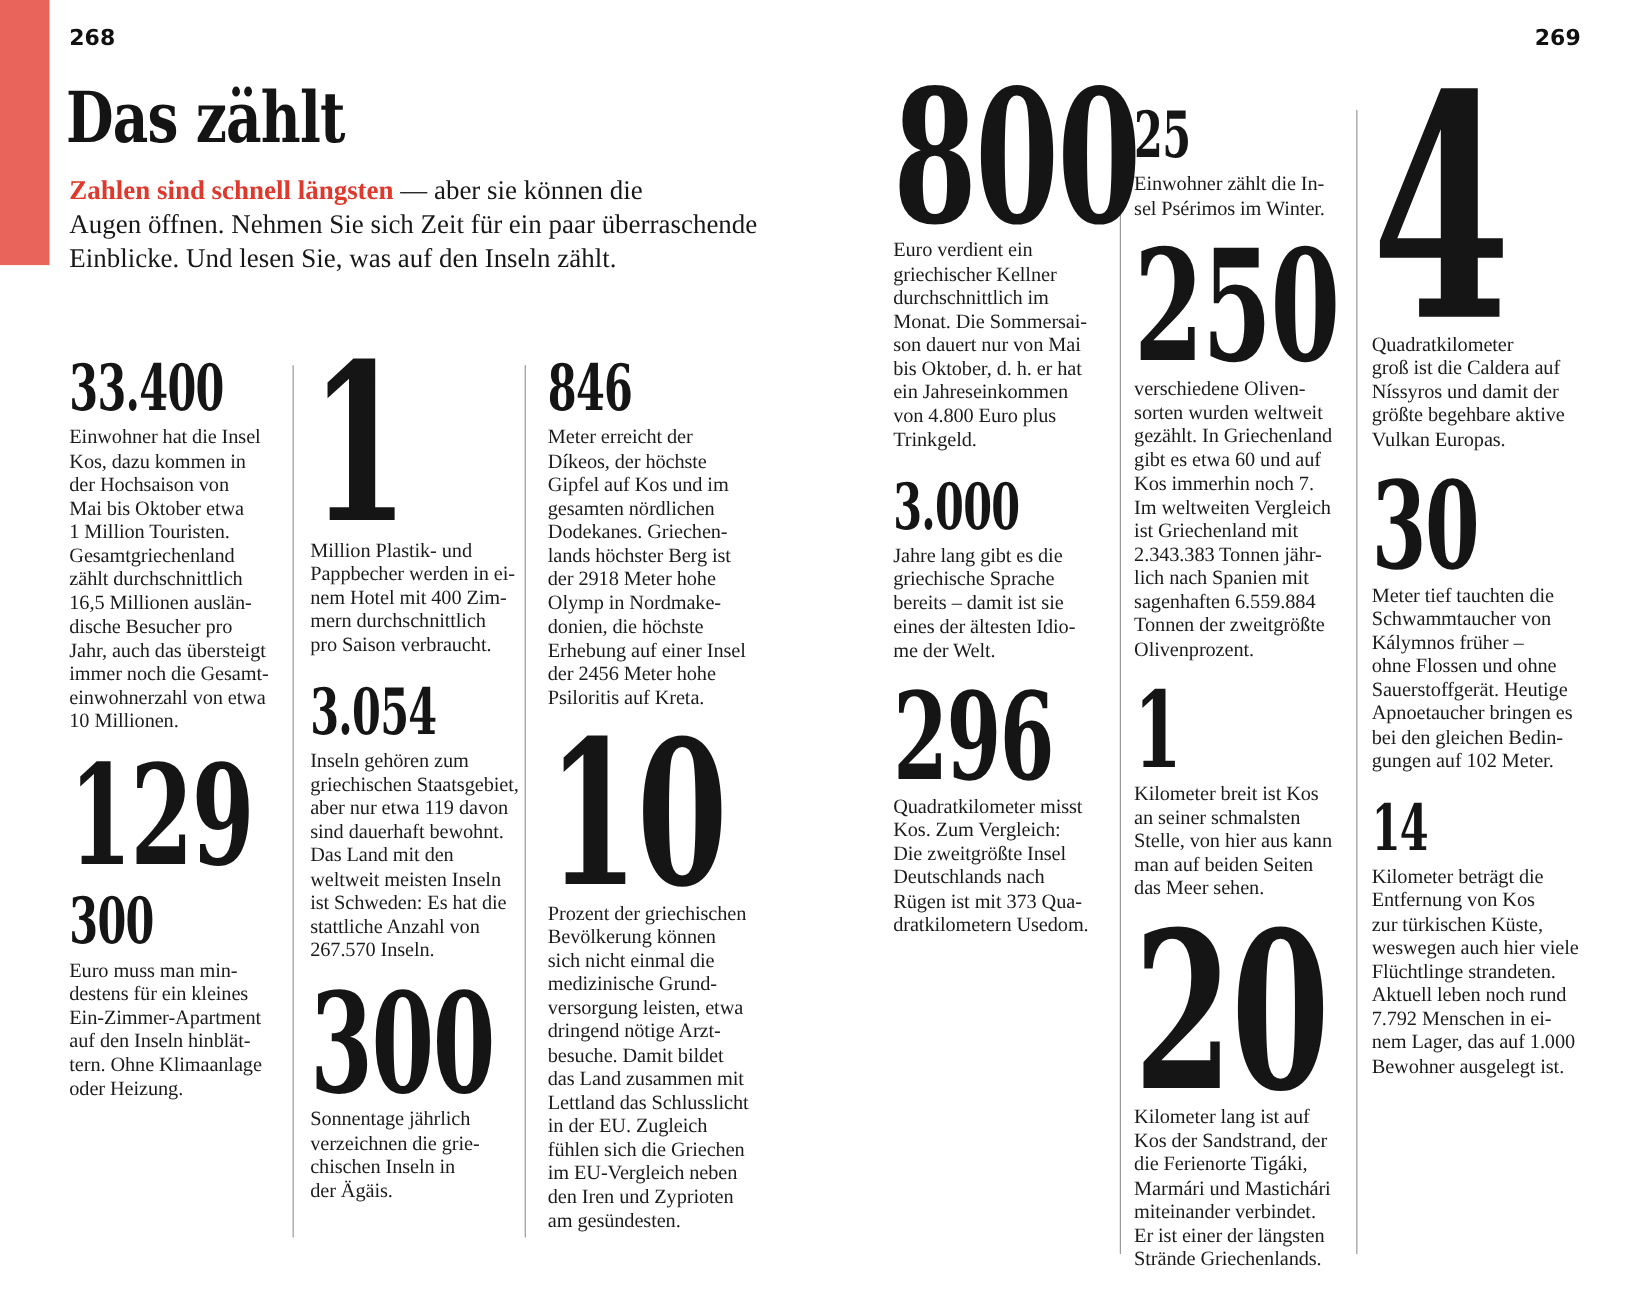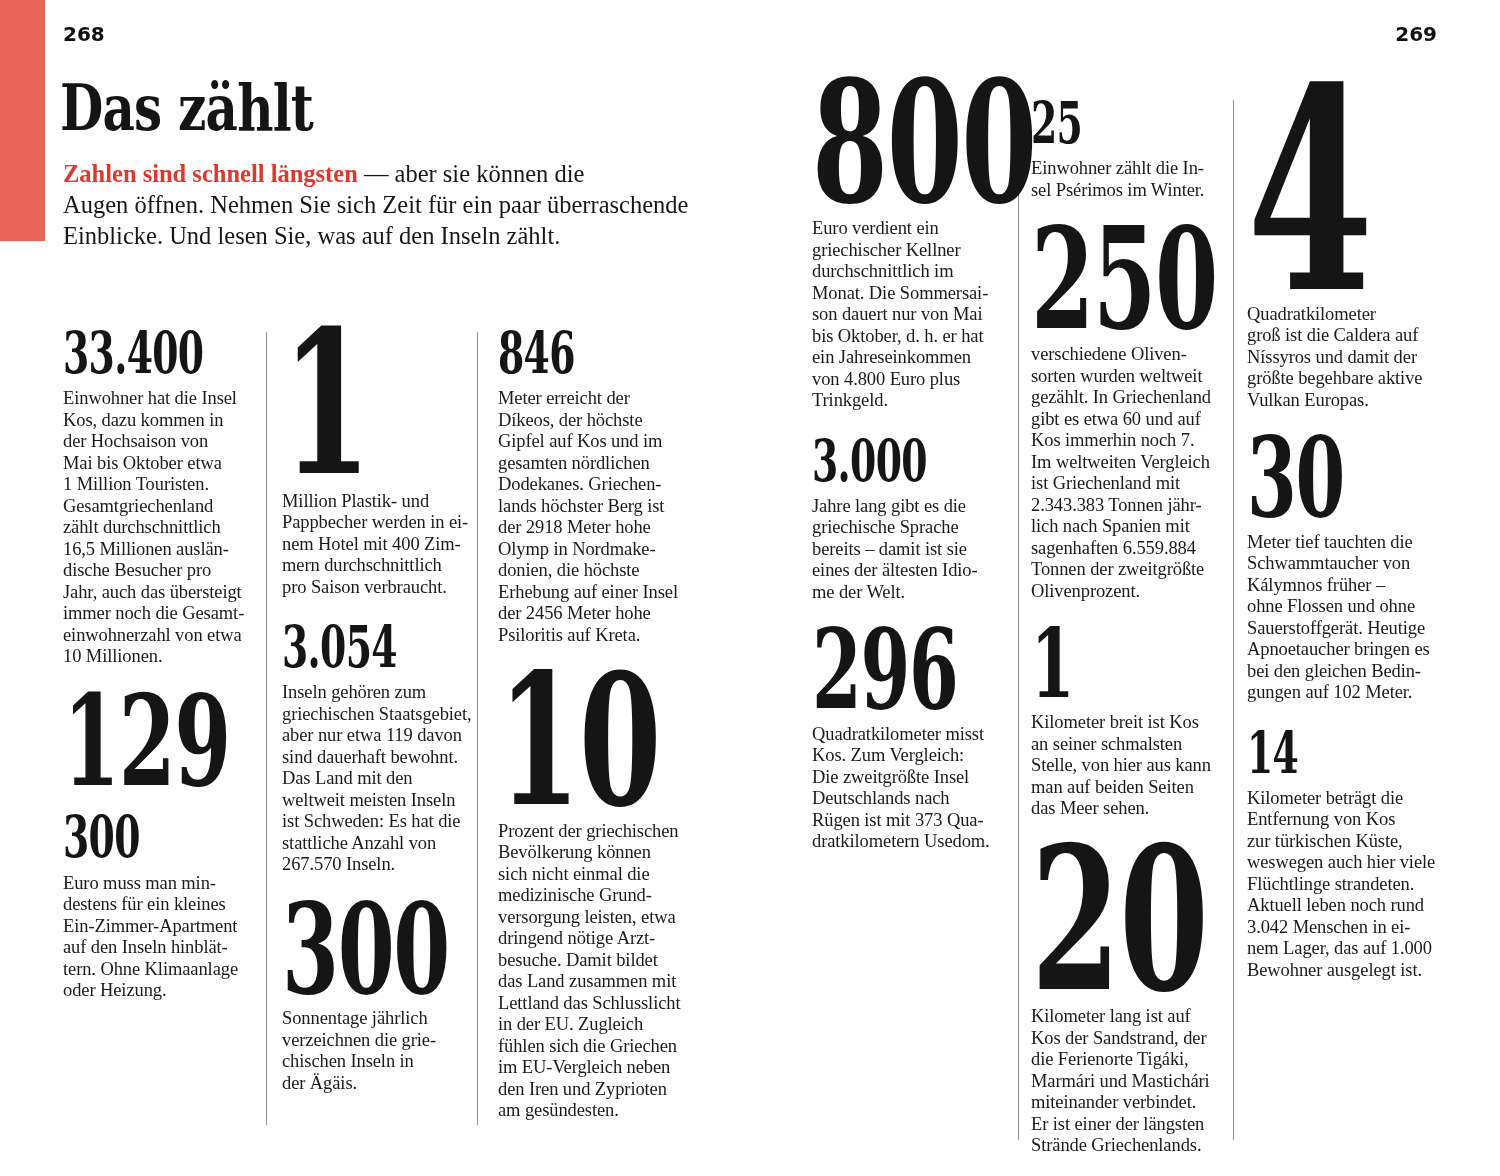--- a/index.html
+++ b/index.html
@@ -285,17 +285,17 @@
 gungen auf 102 Meter.</p>
   </article>
   <article class="entry">
     <div class="num sz-s">14</div>
     <p class="desc">Kilometer beträgt die
 Entfernung von Kos
 zur türkischen Küste,
 weswegen auch hier viele
 Flüchtlinge strandeten.
 Aktuell leben noch rund
-3.042 Menschen in ei-
+7.792 Menschen in ei-
 nem Lager, das auf 1.000
 Bewohner ausgelegt ist.</p>
   </article>
 </section>
 
 </body></html>

